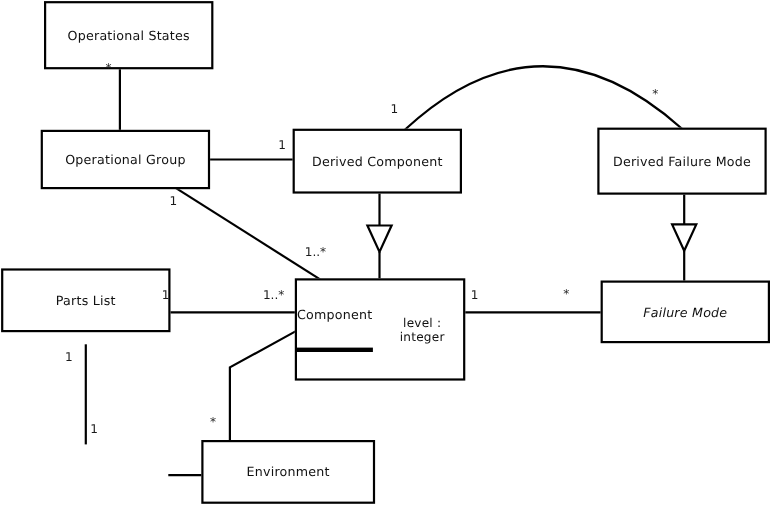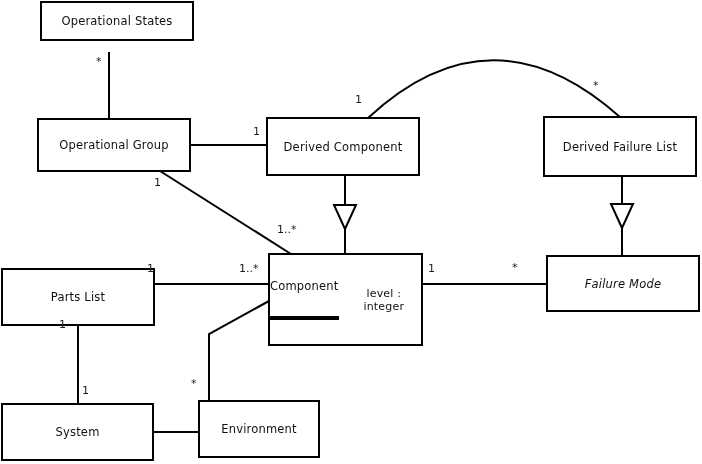--- a/index.html
+++ b/index.html
@@ -92,58 +92,55 @@
       <line x1="422" y1="284" x2="547" y2="284"></line>
 
       <line x1="78" y1="313" x2="78" y2="404"></line>
 
       <line x1="153" y1="432" x2="199" y2="432"></line>
 
       <polyline points="269,301 209,334 209,401"></polyline>
     </g>
   </svg>
 
-  <div class="uml-class" style="left:40px; top:1px; width:154px; height:40px;">
+  <div class="uml-class" style="left:40px; top:1px; width:154px; height:62px;">
     <span>Operational States</span>
   </div>
 
   <div class="uml-class" style="left:37px; top:118px; width:154px; height:54px;">
     <span>Operational Group</span>
   </div>
 
   <div class="uml-class" style="left:266px; top:117px; width:154px; height:59px;">
     <span>Derived Component</span>
   </div>
 
   <div class="uml-class" style="left:543px; top:116px; width:154px; height:61px;">
-    <span>Derived Failure List</span>
+    <span>Derived Failure Mode</span>
   </div>
 
-  <div class="uml-class" style="left:1px; top:268px; width:154px; height:58px;">
+  <div class="uml-class" style="left:1px; top:244px; width:154px; height:58px;">
     <span>Parts List</span>
   </div>
 
   <div class="uml-class two-compartments" style="left:268px; top:253px; width:155px; height:93px;">
     <div class="class-name-row">
       <span>Component</span>
     </div>
     <div class="class-attr-row">
       <span>level : integer</span>
     </div>
   </div>
 
   <div class="uml-class" style="left:546px; top:255px; width:154px; height:57px;font-style:italic;">
     <span>Failure Mode</span>
   </div>
 
-  <div class="uml-class" style="left:1px; top:403px; width:153px; height:58px;">
-    <span>System</span>
-  </div>
 
-  <div class="uml-class" style="left:198px; top:400px; width:122px; height:58px;">
+  <div class="uml-class" style="left:183px; top:400px; width:158px; height:58px;">
     <span>Environment</span>
   </div>
 
   <span class="mult" style="left:96px; top:56px;">*</span>
   <span class="mult" style="left:253px; top:126px;">1</span>
   <span class="mult" style="left:154px; top:177px;">1</span>
   <span class="mult" style="left:277px; top:224px;">1..*</span>
   <span class="mult" style="left:355px; top:94px;">1</span>
   <span class="mult" style="left:593px; top:80px;">*</span>
   <span class="mult" style="left:147px; top:263px;">1</span>

